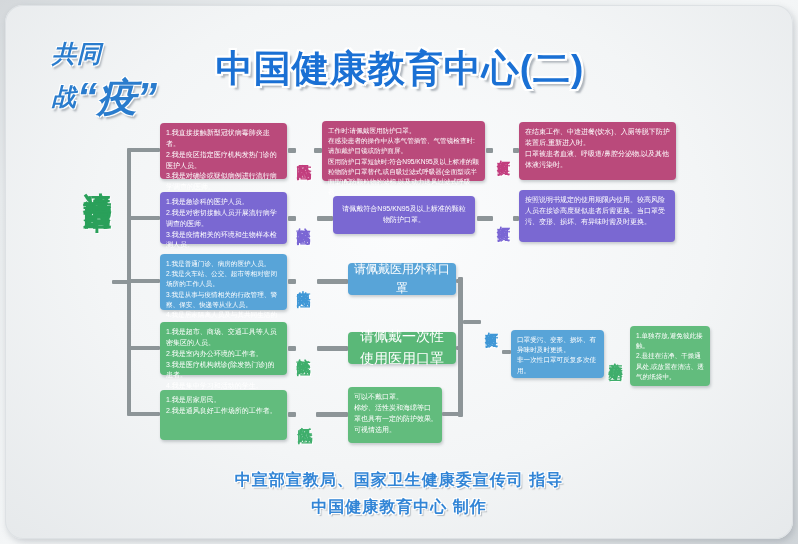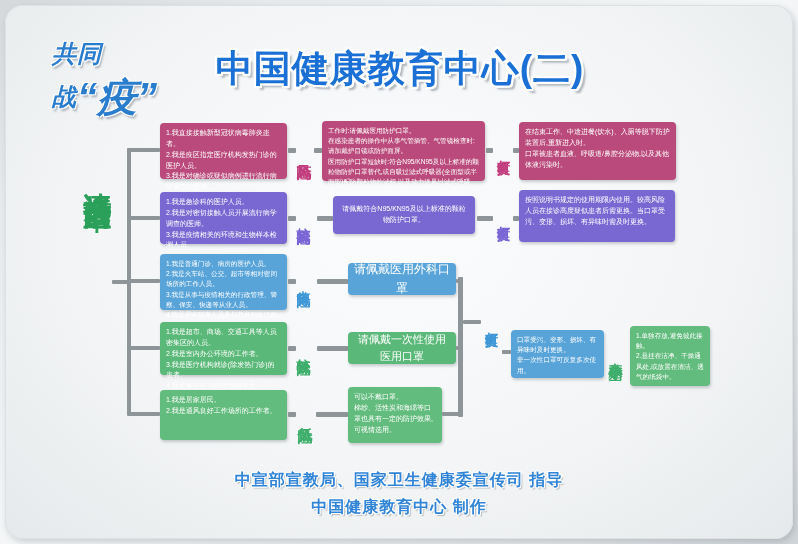--- a/index.html
+++ b/index.html
@@ -135,21 +135,21 @@
   <div class="box green1" style="left:160px;top:322px;width:127px;height:53px;">
     <div class="txt">1.我是超市、商场、交通工具等人员密集区的人员。
 2.我是室内办公环境的工作者。
 3.我是医疗机构就诊(除发热门诊)的患者。
 4.我是集中学习和活动的学生。</div>
   </div>
   <div class="conn" style="left:288px;top:346px;width:8px;height:5px;"></div>
   <div class="vlabel lab-green f14" style="left:295px;top:320px;height:60px;">较低风险</div>
   <div class="conn" style="left:317px;top:346px;width:31px;height:5px;"></div>
   <div class="box green1 center" style="left:348px;top:332px;width:108px;height:32px;">
-    <div class="txt" style="font-size:11px;text-align:center;">请佩戴一次性使用医用口罩</div>
+    <div class="txt" style="font-size:14px;text-align:center;">请佩戴一次性使用医用口罩</div>
   </div>
 
   <div class="box green2" style="left:160px;top:390px;width:127px;height:50px;">
     <div class="txt">1.我是居家居民。
 2.我是通风良好工作场所的工作者。</div>
   </div>
   <div class="conn" style="left:288px;top:412px;width:8px;height:5px;"></div>
   <div class="vlabel lab-green f15" style="left:295px;top:392px;height:48px;">低风险</div>
   <div class="conn" style="left:316px;top:412px;width:32px;height:5px;"></div>
   <div class="box green2" style="left:348px;top:387px;width:94px;height:56px;">

